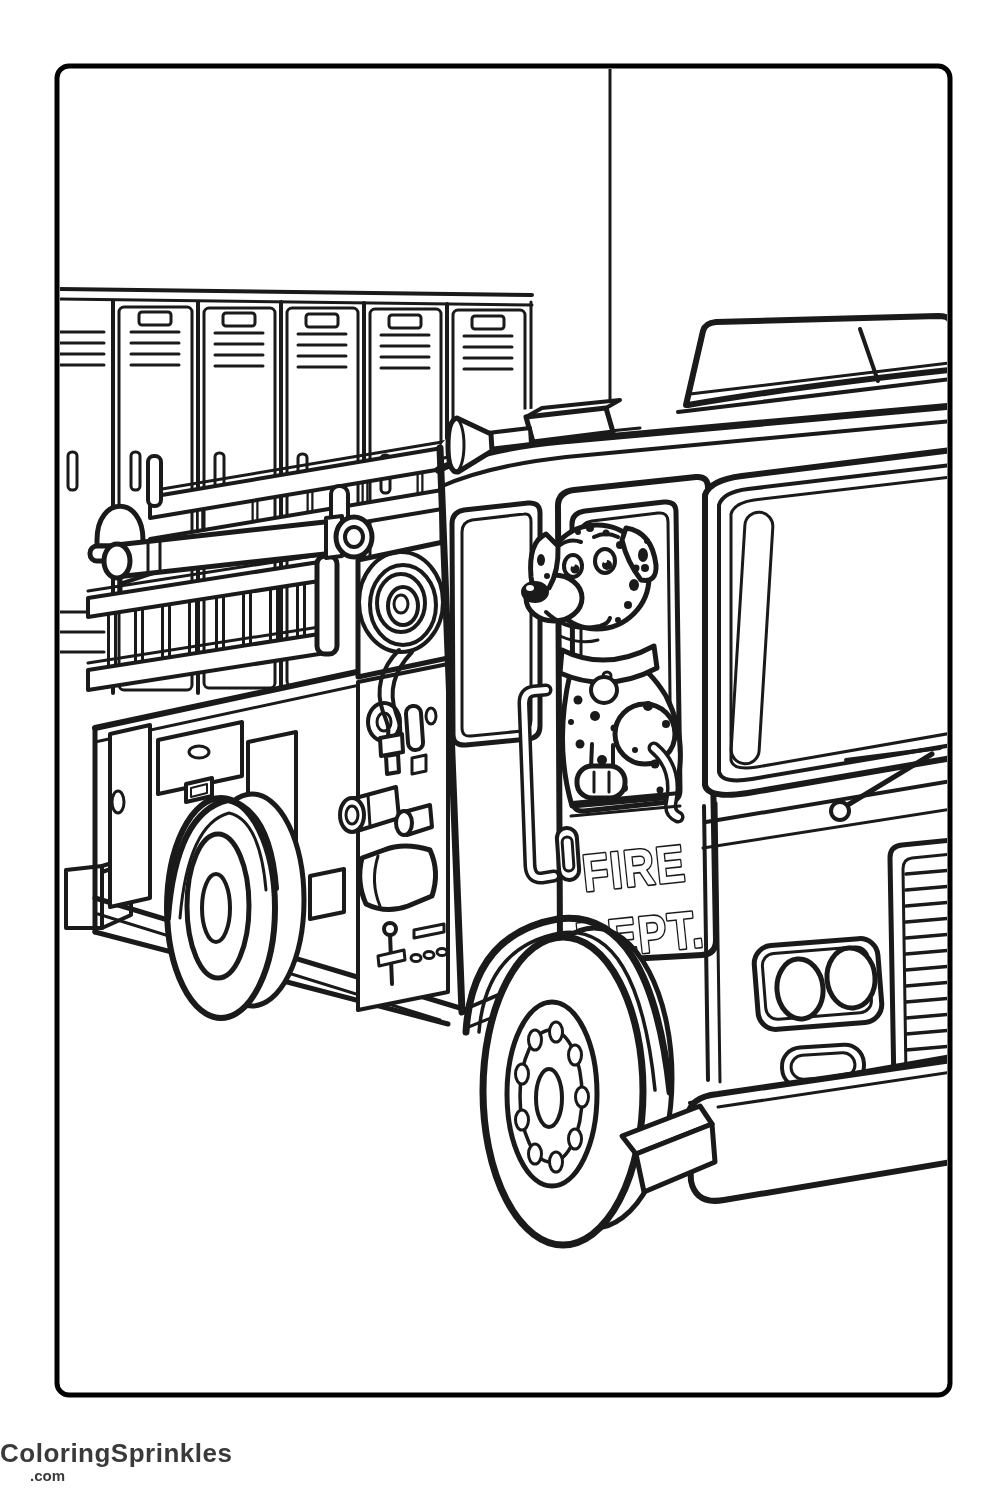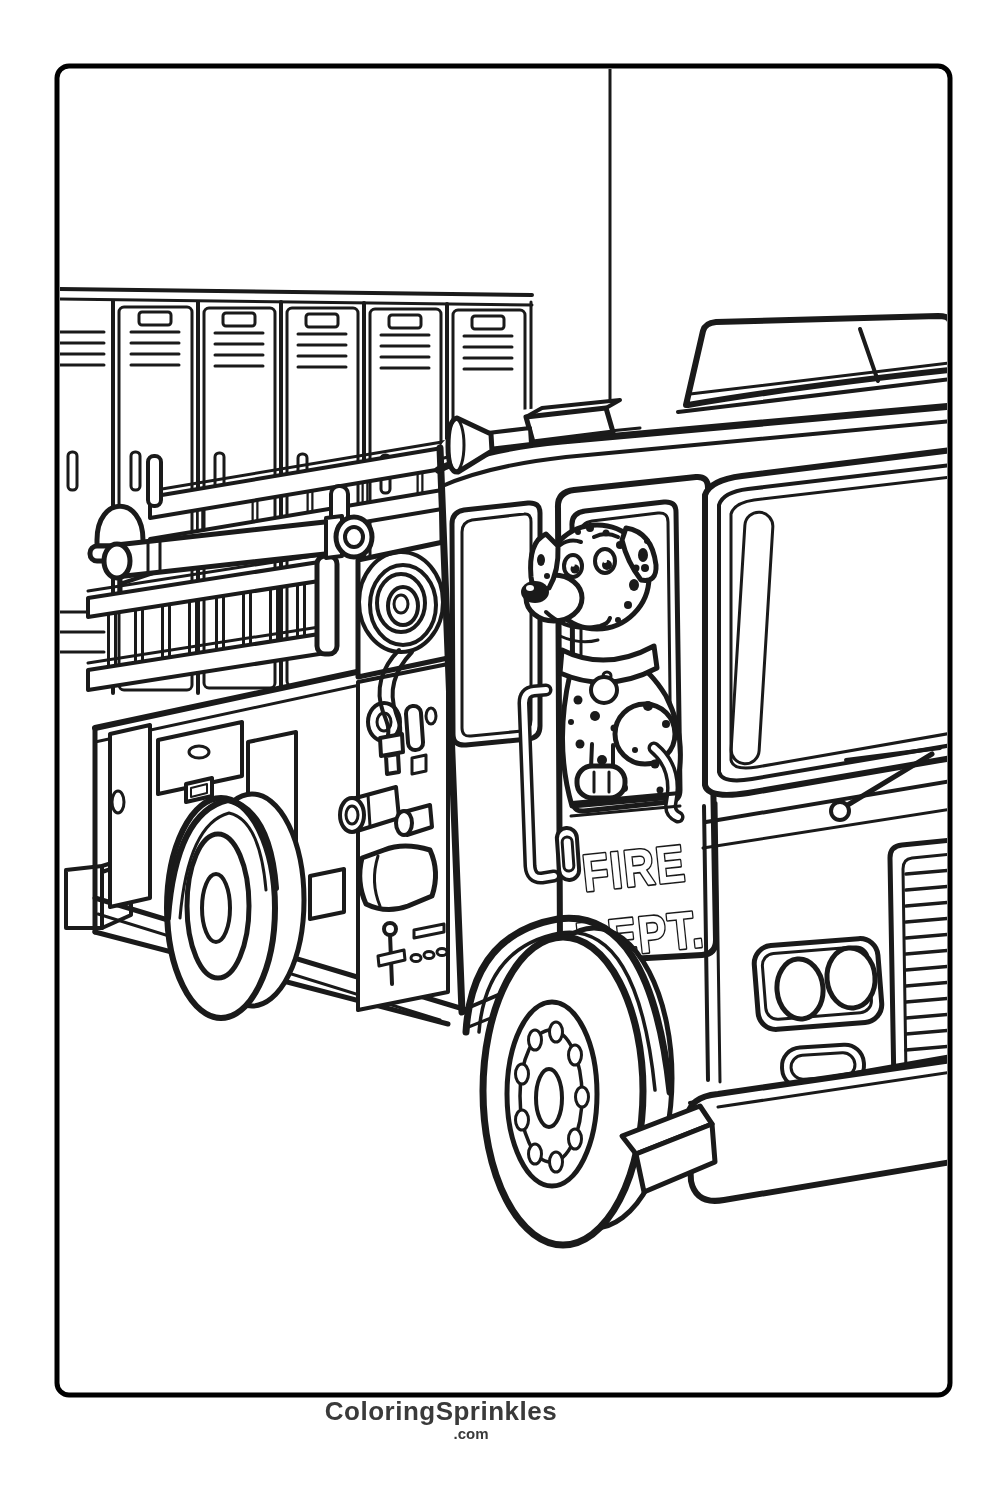--- a/index.html
+++ b/index.html
@@ -19,21 +19,21 @@
   .w6{stroke:var(--line);stroke-width:6;}
   .w7{stroke:var(--line);stroke-width:7;}
   .tube{stroke:var(--line);stroke-width:13;fill:none;}
   .tubecore{stroke:#fff;stroke-width:6;fill:none;}
   .rungb{stroke:var(--line);stroke-width:10;fill:none;}
   .rungw{stroke:#fff;stroke-width:4;fill:none;}
   .lrungb{stroke:var(--line);stroke-width:7;fill:none;}
   .lrungw{stroke:#fff;stroke-width:2.5;fill:none;}
   .doortext{font-weight:bold;font-size:52px;letter-spacing:2px;fill:#fff;
             stroke:var(--line);stroke-width:3.2;paint-order:stroke;text-anchor:middle;}
-  #branding{position:absolute;left:0;top:1398px;width:882px;text-align:center;color:var(--brand);}
+  #branding{position:absolute;left:0;top:1440px;width:882px;text-align:left;color:var(--brand);}
   #site-name{font-size:26px;font-weight:bold;letter-spacing:0.5px;line-height:1;}
   #site-tld{font-size:15px;font-weight:bold;margin-top:1px;transform:translateX(30px);}
 </style>
 </head>
 <body>
 
 <div id="page">
 <svg id="art" viewBox="0 0 1006 1500" role="img">
   <defs>
     <clipPath id="frameclip">

